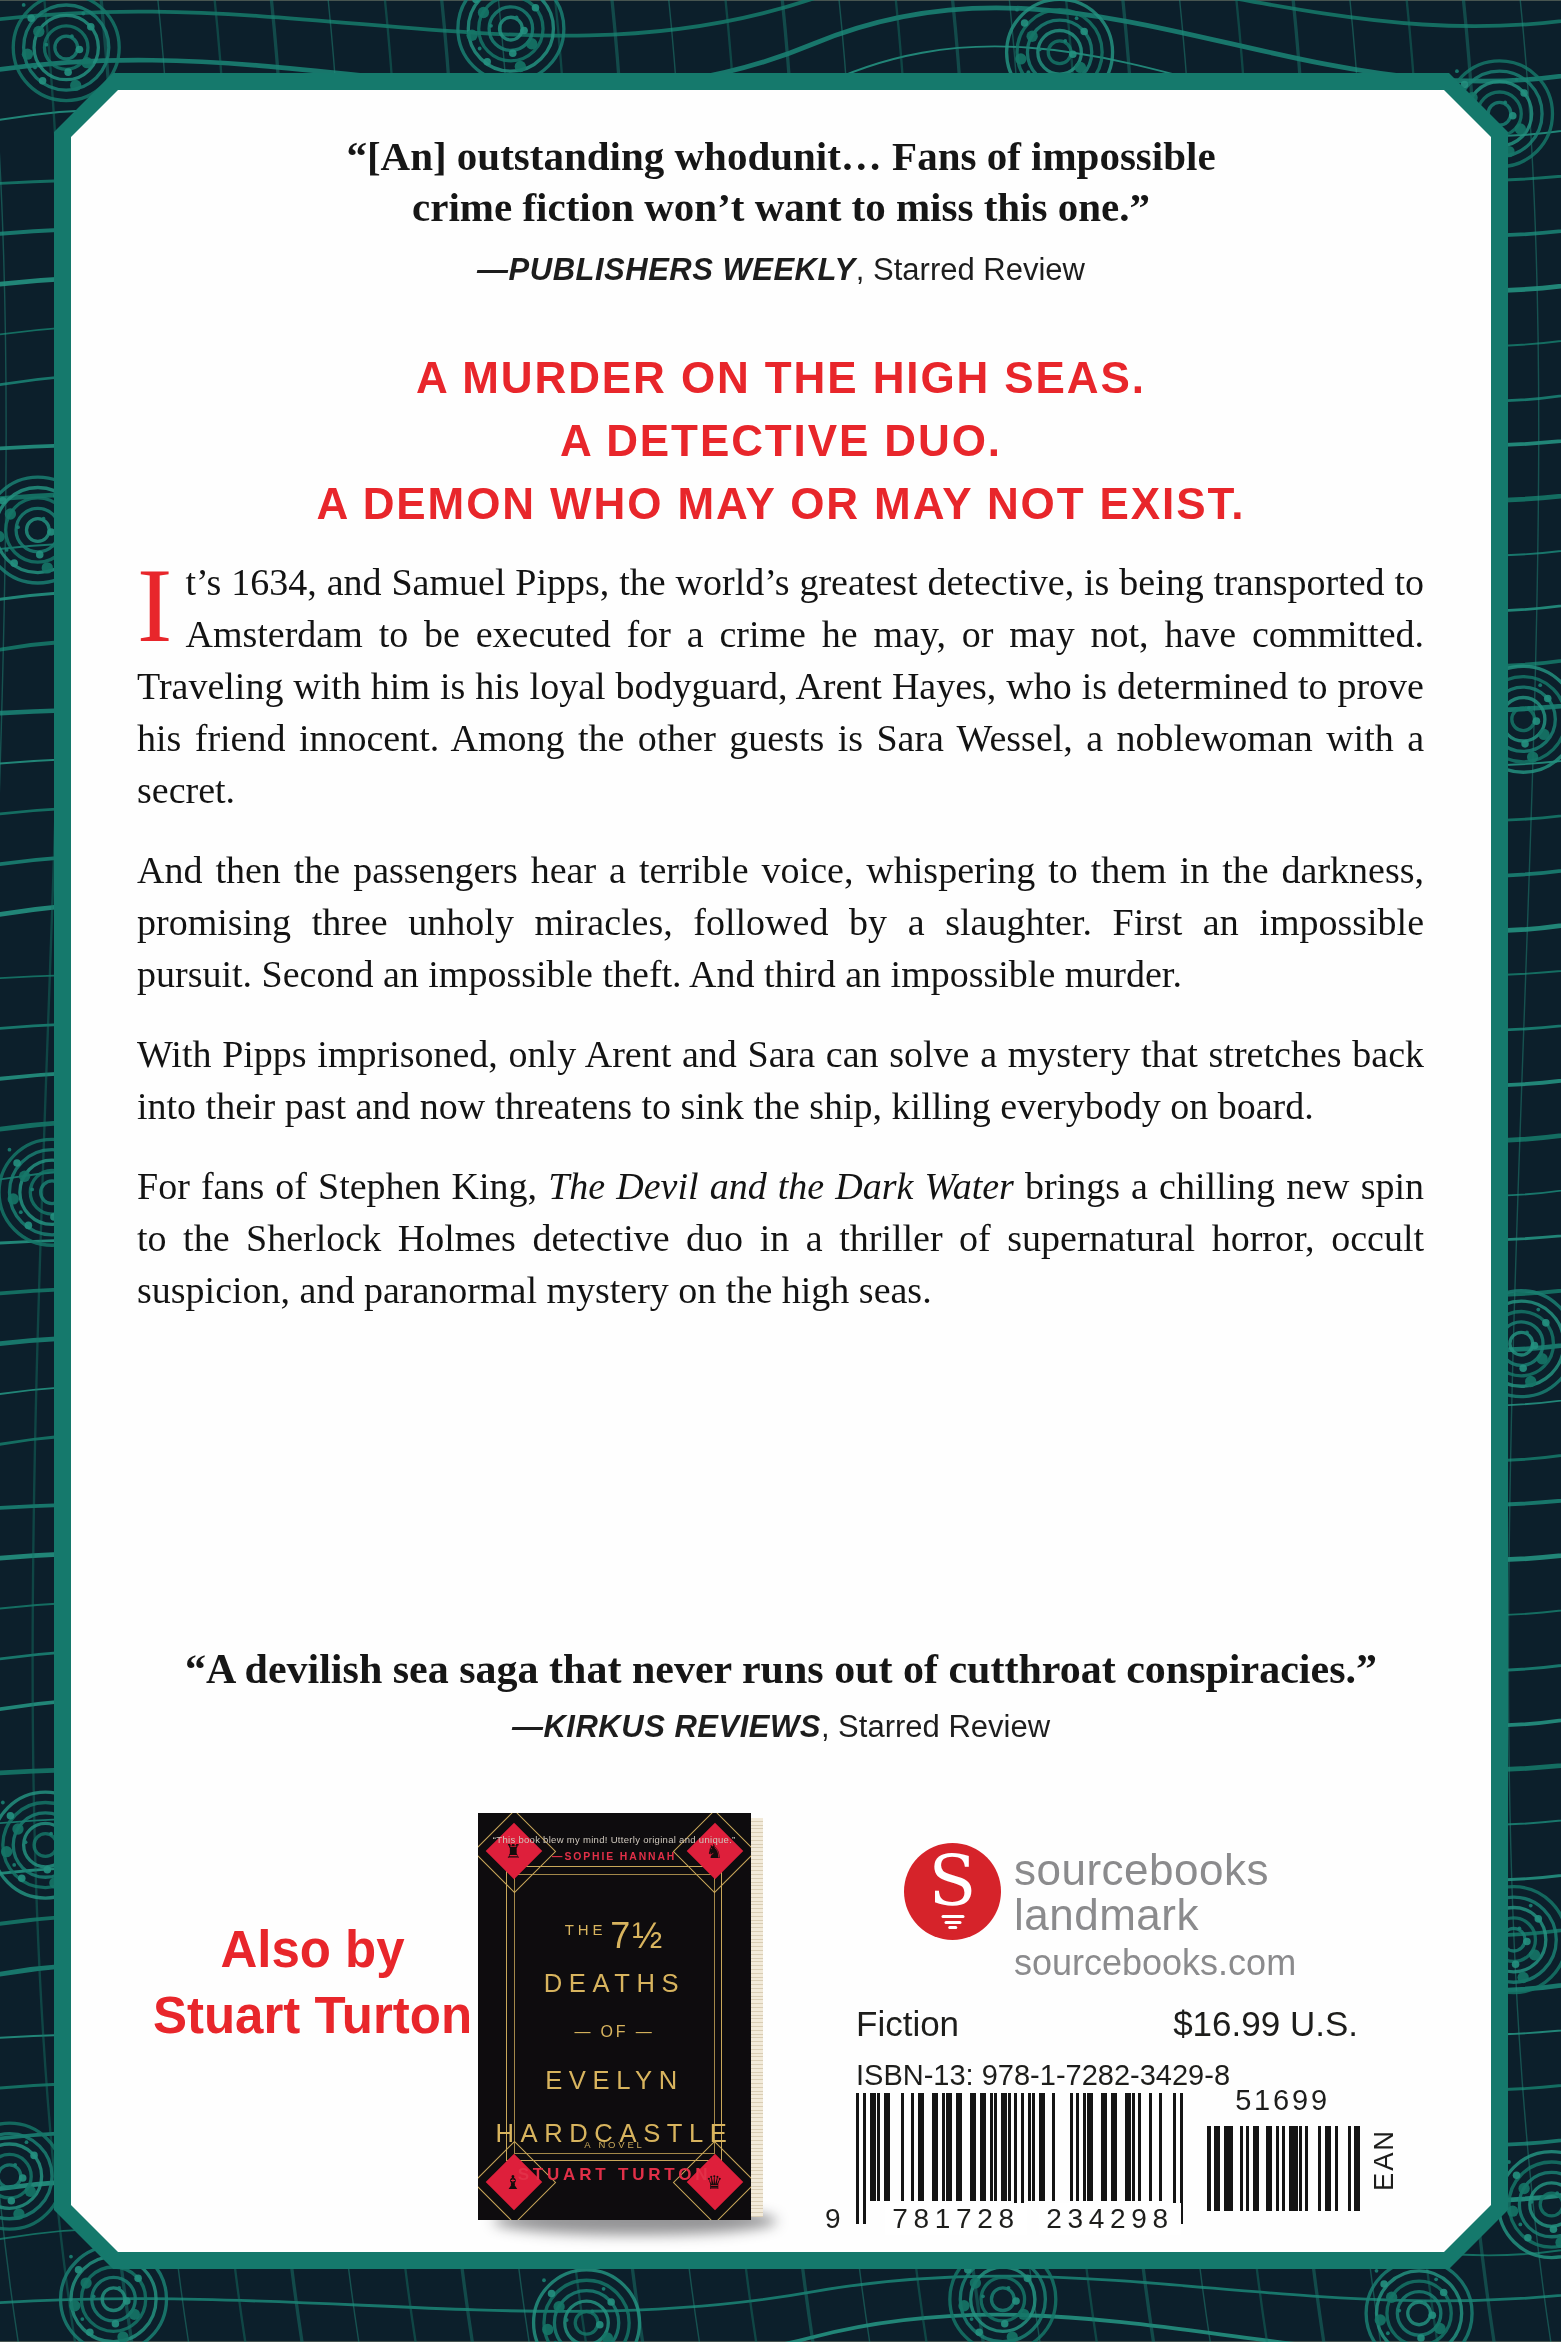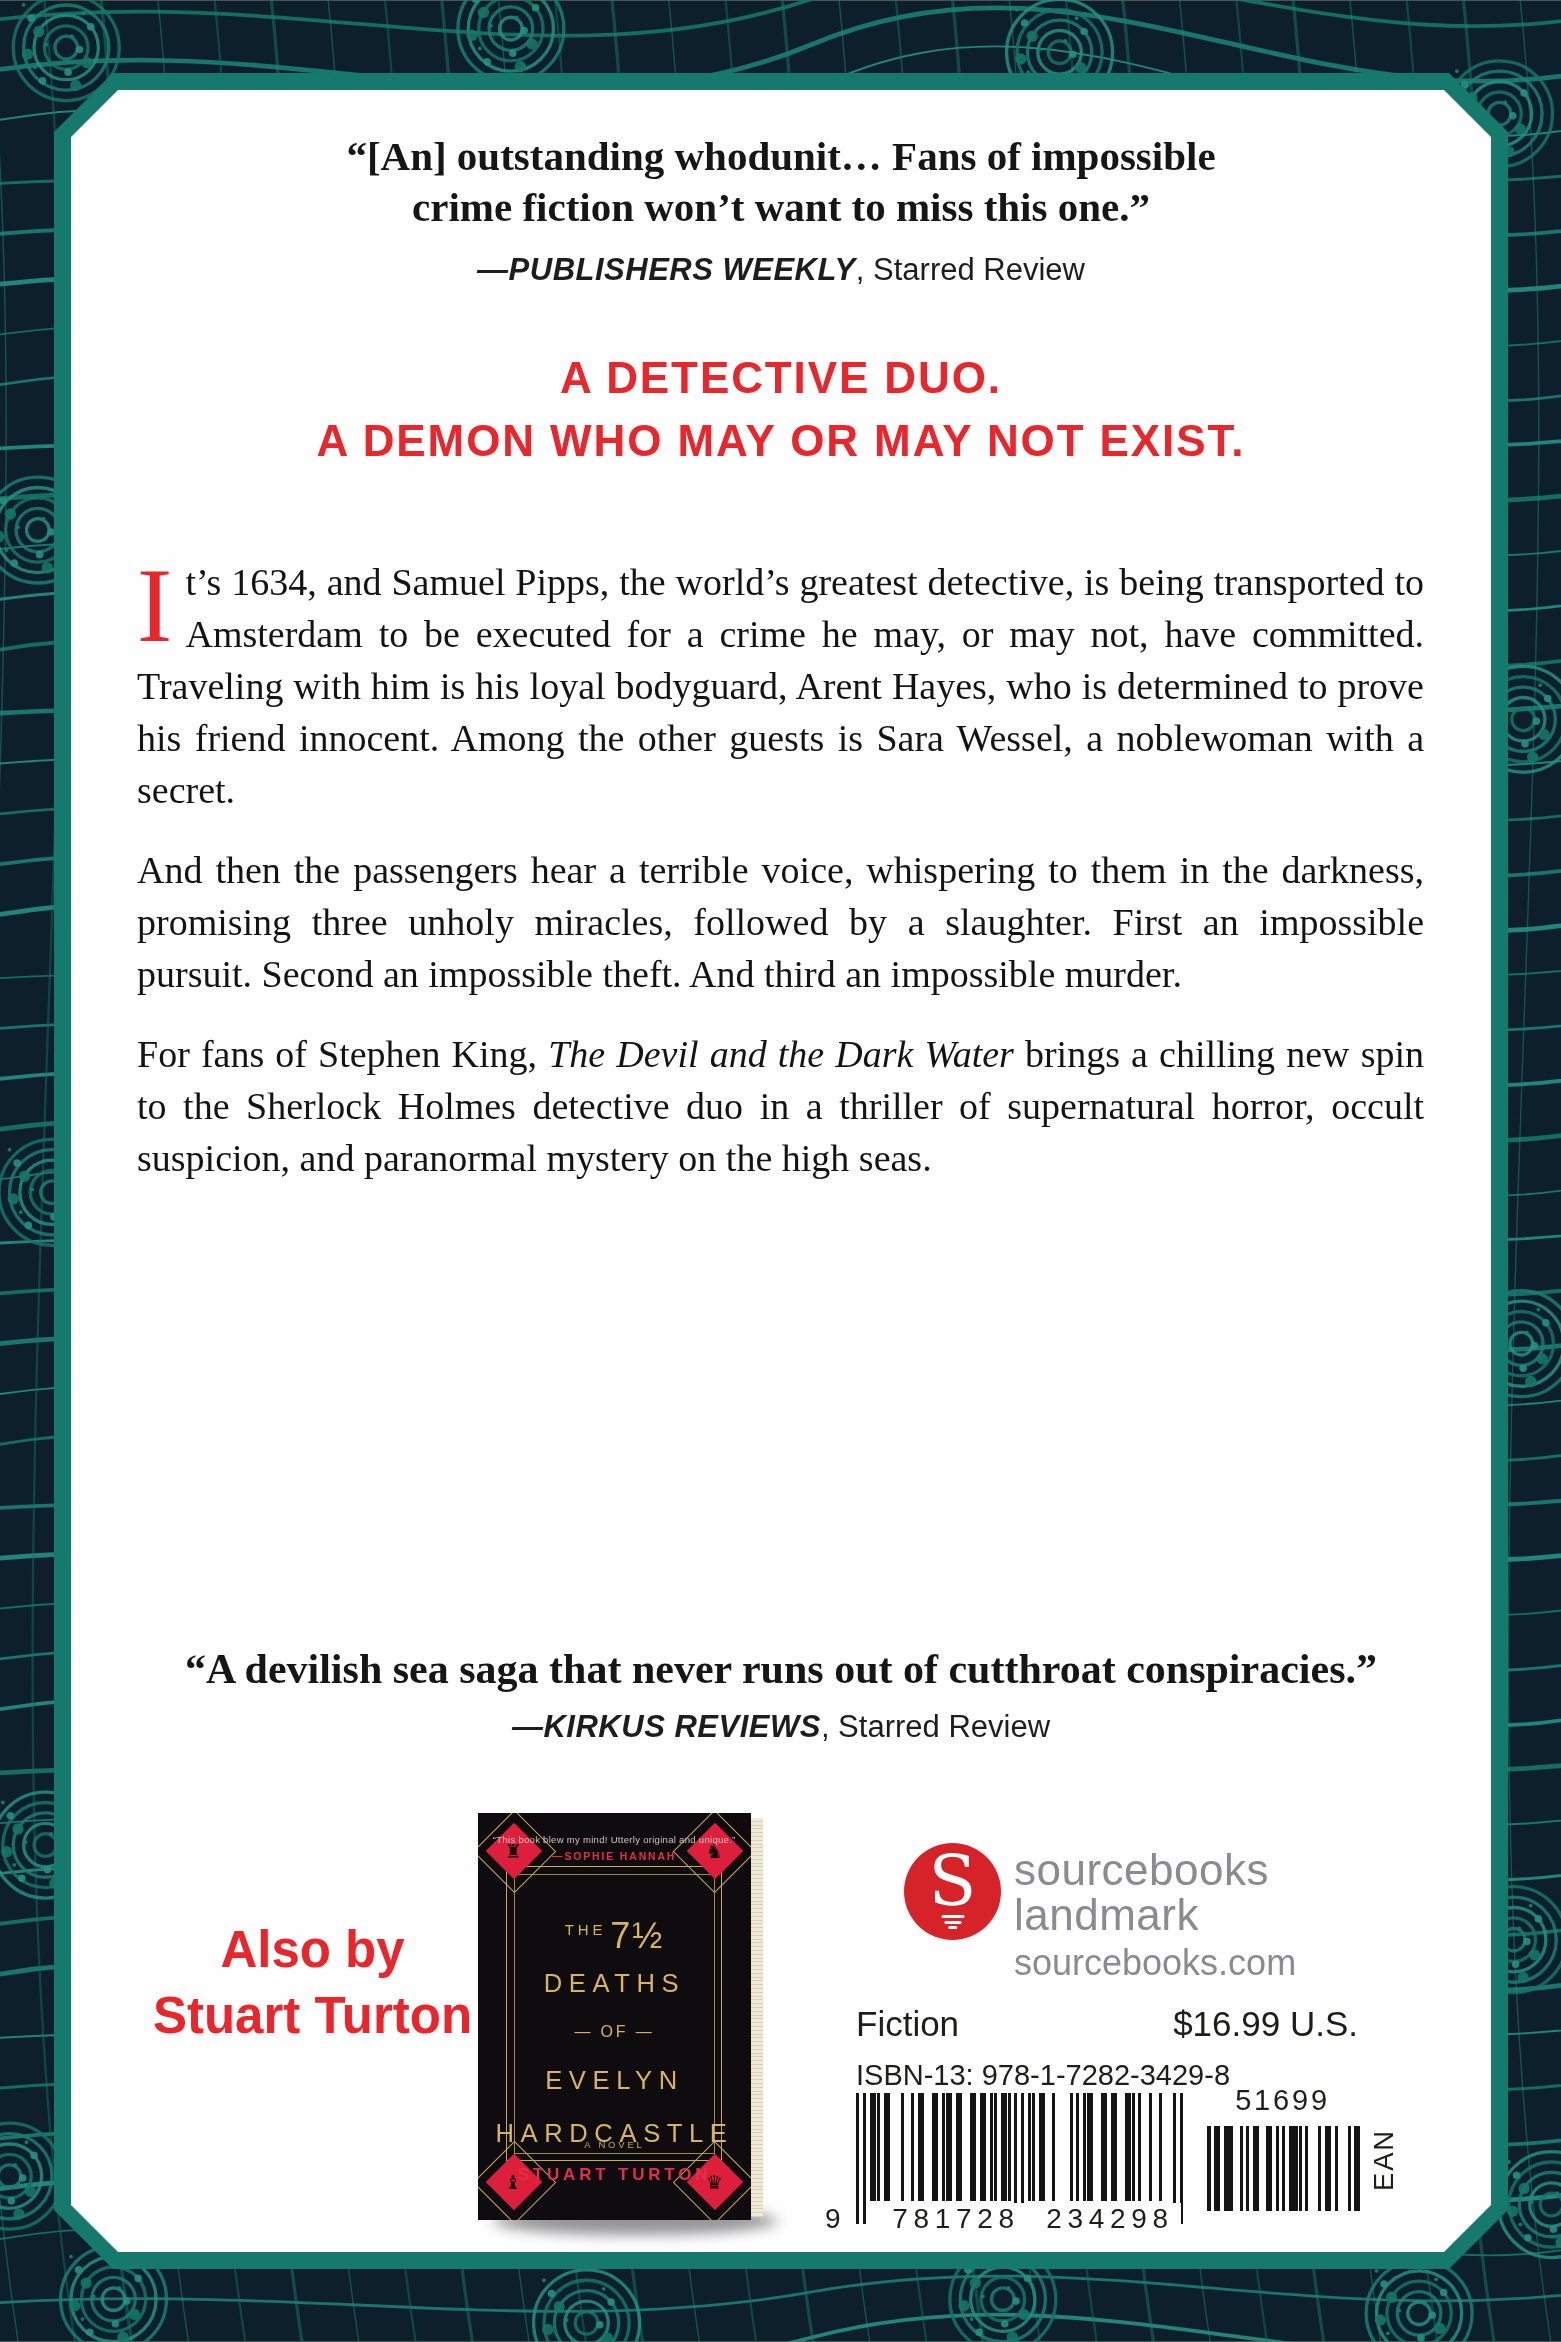--- a/index.html
+++ b/index.html
@@ -479,27 +479,29 @@
 
   <div class="frame"></div>
   <div class="panel"></div>
 
   <div class="abs pw-quote">“[An] outstanding whodunit… Fans of impossible crime fiction won’t want to miss this one.”</div>
   <div class="abs attrib pw-attrib">
     <b>—PUBLISHERS WEEKLY</b><span>, Starred Review</span>
   </div>
 
   <div class="abs headline">
+    <div>A MURDER ON THE HIGH SEAS.</div>
     <div>A DETECTIVE DUO.</div>
     <div>A DEMON WHO MAY OR MAY NOT EXIST.</div>
   </div>
 
   <div class="abs synopsis">
     <p><span class="dropcap">I</span><span>t’s 1634, and Samuel Pipps, the world’s greatest detective, is being transported to Amsterdam to be executed for a crime he may, or may not, have committed. Traveling with him is his loyal bodyguard, Arent Hayes, who is determined to prove his friend innocent. Among the other guests is Sara Wessel, a noblewoman with a secret.</span></p>
     <p>And then the passengers hear a terrible voice, whispering to them in the darkness, promising three unholy miracles, followed by a slaughter. First an impossible pursuit. Second an impossible theft. And third an impossible murder.</p>
+    <p>With Pipps imprisoned, only Arent and Sara can solve a mystery that stretches back into their past and now threatens to sink the ship, killing everybody on board.</p>
     <p><span>For fans of Stephen King, </span><span class="ital">The Devil and the Dark Water</span><span> brings a chilling new spin to the Sherlock Holmes detective duo in a thriller of supernatural horror, occult suspicion, and paranormal mystery on the high seas.</span></p>
   </div>
 
   <div class="abs kk-quote">“A devilish sea saga that never runs out of cutthroat conspiracies.”</div>
   <div class="abs attrib kk-attrib">
     <b>—KIRKUS REVIEWS</b><span>, Starred Review</span>
   </div>
 
   <div class="abs also-by">
     <div>Also by</div>

